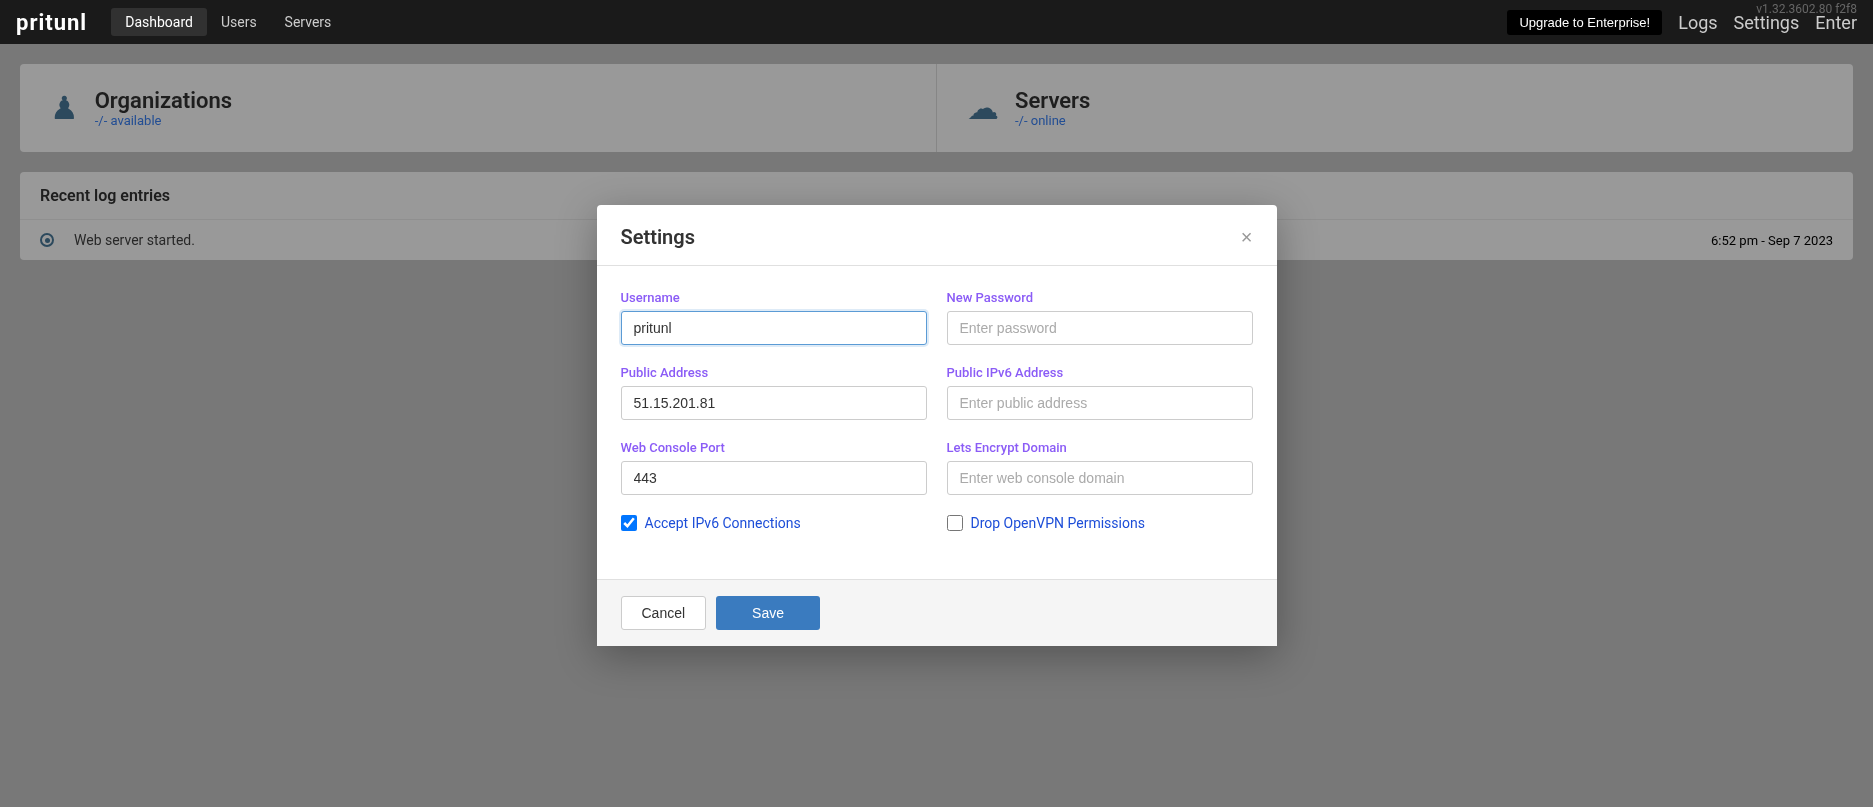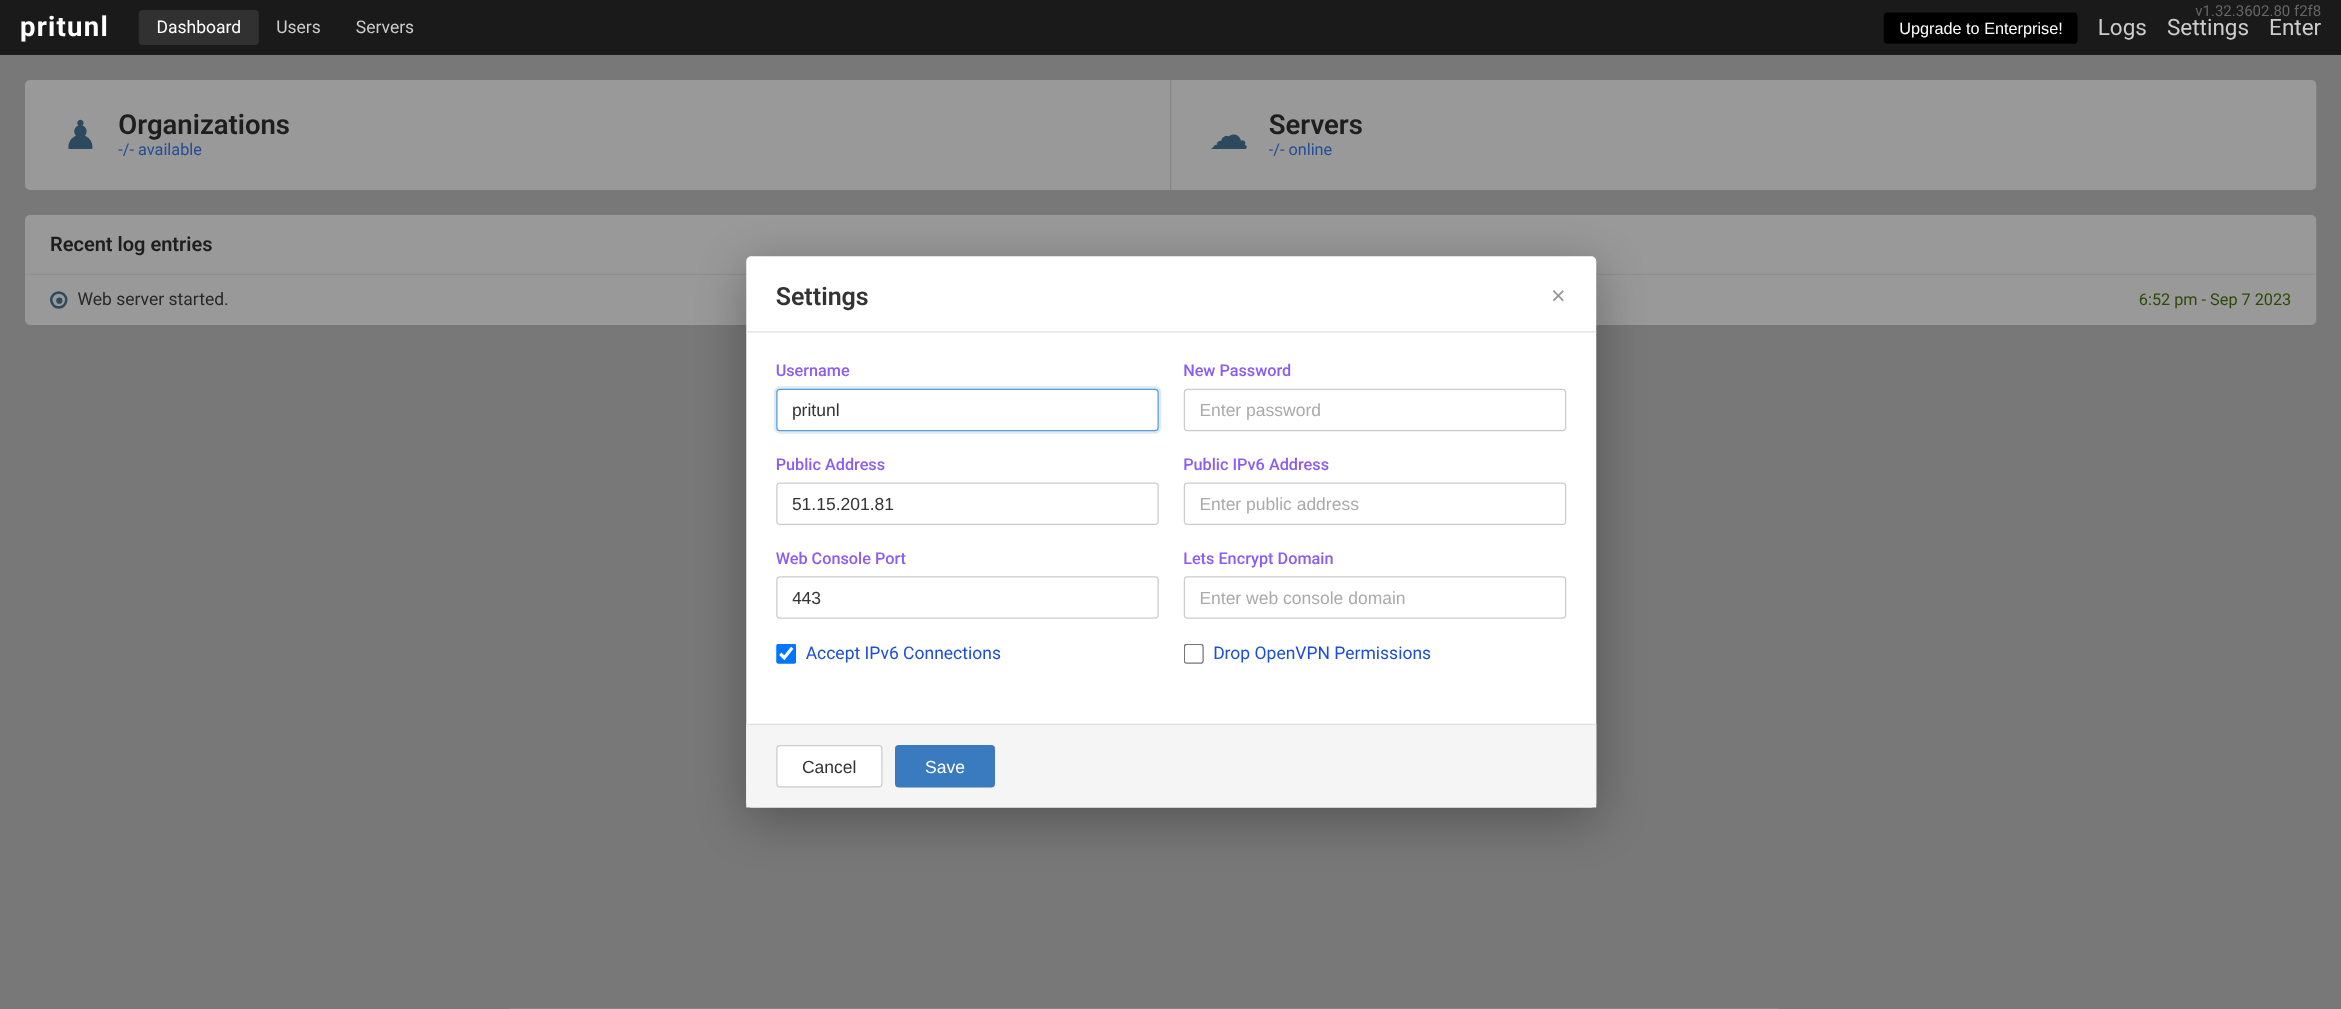--- a/index.html
+++ b/index.html
@@ -123,21 +123,21 @@
       padding: 14px 20px;
       font-size: 16px;
       font-weight: 600;
       color: #333;
       border-bottom: 1px solid #eee;
     }
     .log-entry {
       padding: 12px 20px;
       display: flex;
       align-items: center;
-      gap: 8px;
+      gap: 20px;
       font-size: 14px;
       color: #444;
     }
     .log-dot {
       width: 14px;
       height: 14px;
       border: 2px solid #4a7a9b;
       border-radius: 50%;
       display: flex;
       align-items: center;
@@ -146,21 +146,21 @@
     }
     .log-dot::after {
       content: '';
       width: 5px;
       height: 5px;
       background: #4a7a9b;
       border-radius: 50%;
     }
     .log-time {
       margin-left: auto;
-      color: #4d7c0f;
+      color: #000000;
       font-size: 13px;
     }
 
     
     .modal-overlay {
       position: absolute;
       top: 0;
       left: 0;
       width: 100%;
       height: 100%;
@@ -267,21 +267,21 @@
     .btn-cancel {
       padding: 8px 20px;
       border: 1px solid #ccc;
       background: white;
       border-radius: 3px;
       font-size: 14px;
       cursor: pointer;
       color: #333;
     }
     .btn-save {
-      padding: 8px 24px;
+      padding: 8px 36px;
       background: #3a7bbf;
       color: white;
       border: none;
       border-radius: 3px;
       font-size: 14px;
       cursor: pointer;
       font-weight: 500;
     }
   </style>
 </head>

